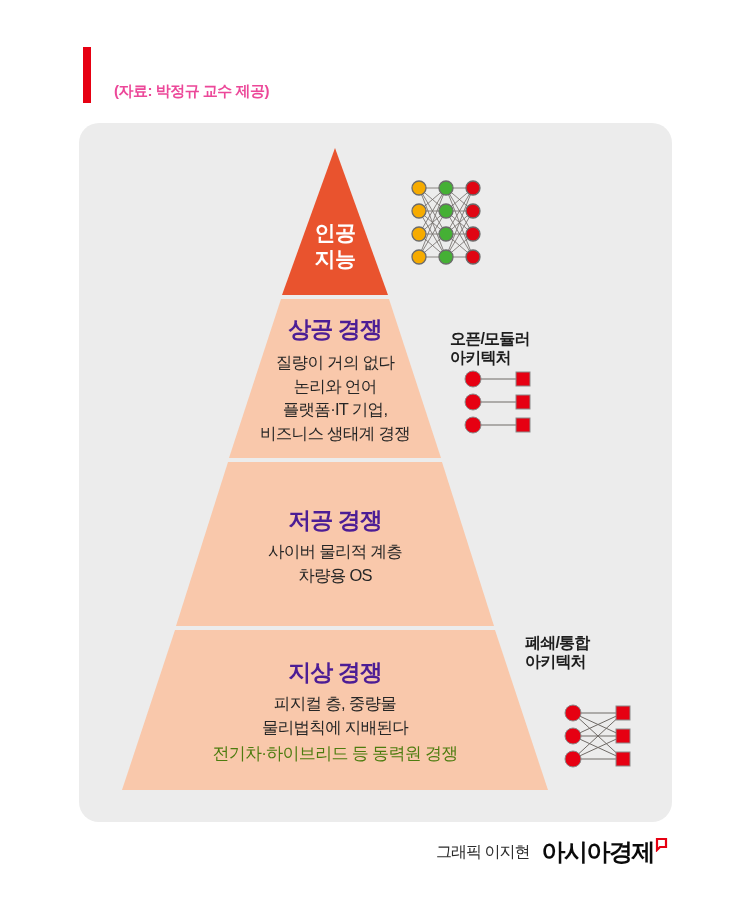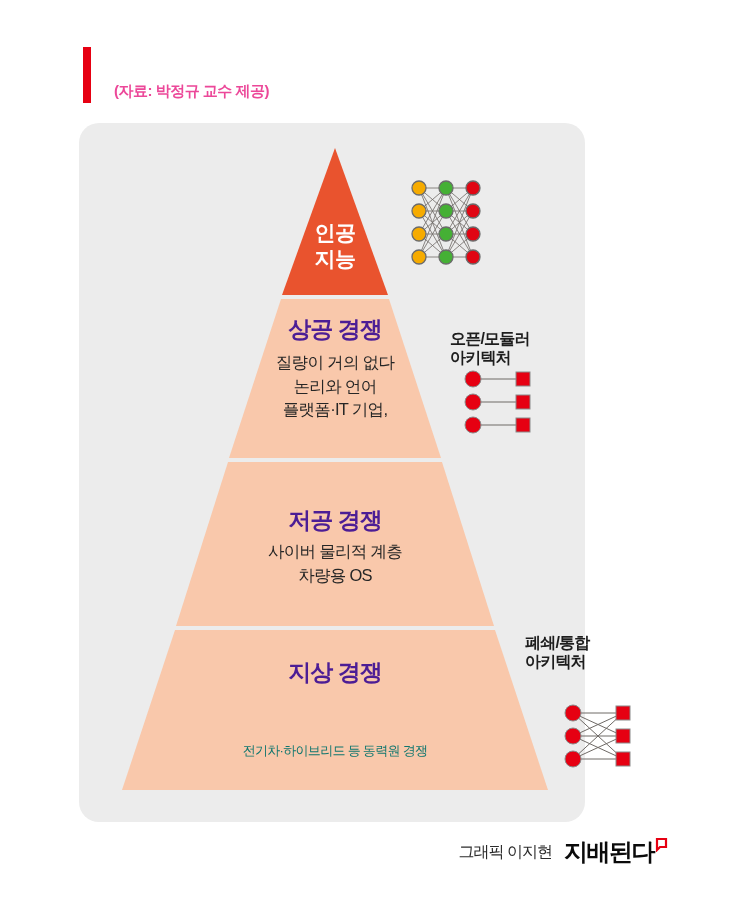--- a/index.html
+++ b/index.html
@@ -12,38 +12,38 @@
   .accent-bar { position:absolute; left:83px; top:47px; width:8px; height:56px; background:#e60012; }
   .title {
     position:absolute; left:101px; top:42px; font-size:28px; font-weight:800;
     letter-spacing:-1.5px; color:#0d0d0d; white-space:nowrap;
   }
   .source {
     position:absolute; left:114px; top:82px; font-size:15px; color:#ec4899; letter-spacing:-0.5px;font-weight:bold;
   }
   
   .card {
-    position:absolute; left:79px; top:123px; width:506px; height:699px;
+    position:absolute; left:79px; top:123px; width:593px; height:699px;
     background:#ececec; border-radius:20px;
   }
   
   .pyramid { position:absolute; left:43px; top:25px; width:426px; height:642px; }
   .layer { position:absolute; inset:0; }
   .layer-1 { clip-path:polygon(213px 0px, 266px 147px, 160px 147px); }
   .layer-2 { clip-path:polygon(159px 151px, 267px 151px, 319px 310px, 107px 310px); }
   .layer-3 { clip-path:polygon(106px 314px, 320px 314px, 372px 478px, 54px 478px); }
   .layer-4 { clip-path:polygon(53px 482px, 373px 482px, 426px 642px, 0px 642px); }
   .ptext { position:absolute; left:0; width:100%; text-align:center; }
   .l1-label { top:72px; font-size:21px; line-height:26px; font-weight:800; color:#ffffff; letter-spacing:-0.5px; }
   .layer-head { font-size:23px; font-weight:800; color:#4c1d95; letter-spacing:-1px; }
   .layer-body { font-size:16.5px; line-height:23.5px; color:#262626; letter-spacing:-0.7px; }
   .l2-head { top:166px; } .l2-body { top:203px; }
   .l3-head { top:357px; } .l3-body { top:392px; }
   .l4-head { top:509px; } .l4-body { top:544px; }
-  .l4-foot { top:594px; font-size:13px; color:#0f766e; letter-spacing:-0.7px; }
+  .l4-foot { top:594px; font-size:17px; color:#4d7c0f; letter-spacing:-0.7px; }
   
   .side-svg { position:absolute; }
   .nn-svg { left:326px; top:51px; }
   .open-svg { left:373px; top:243px; }
   .closed-svg { left:473px; top:577px; }
   .side-label {
     position:absolute; width:140px; text-align:left; font-size:16px; line-height:19px;
     font-weight:600; color:#1d1d1d; letter-spacing:-0.8px;
   }
   .open-label { left:371px; top:206px; }
@@ -73,29 +73,34 @@
       <div class="ptext l1-label">
         <div>인공</div>
         <div>지능</div>
       </div>
 
       <div class="ptext layer-head l2-head">상공 경쟁</div>
       <div class="ptext layer-body l2-body">
         <div>질량이 거의 없다</div>
         <div>논리와 언어</div>
         <div>플랫폼·IT 기업,</div>
+        <div>비즈니스 생태계 경쟁</div>
       </div>
 
       <div class="ptext layer-body l3-body">
         <div>사이버 물리적 계층</div>
         <div>차량용 OS</div>
       </div>
       <div class="ptext layer-head l3-head">저공 경쟁</div>
 
       <div class="ptext layer-head l4-head">지상 경쟁</div>
+      <div class="ptext layer-body l4-body">
+        <div>피지컬 층, 중량물</div>
+        <div>물리법칙에 지배된다</div>
+      </div>
       <div class="ptext l4-foot">전기차·하이브리드 등 동력원 경쟁</div>
     </div>
 
     <svg class="side-svg nn-svg" width="84" height="96" viewBox="0 0 84 96">
         <line x1="14" y1="14" x2="41" y2="14" stroke="#6f6a66" stroke-width="0.8"></line>
         <line x1="14" y1="14" x2="41" y2="37" stroke="#6f6a66" stroke-width="0.8"></line>
         <line x1="14" y1="14" x2="41" y2="60" stroke="#6f6a66" stroke-width="0.8"></line>
         <line x1="14" y1="14" x2="41" y2="83" stroke="#6f6a66" stroke-width="0.8"></line>
         <line x1="14" y1="37" x2="41" y2="14" stroke="#6f6a66" stroke-width="0.8"></line>
         <line x1="14" y1="37" x2="41" y2="37" stroke="#6f6a66" stroke-width="0.8"></line>
@@ -174,19 +179,19 @@
         <circle cx="21" cy="59" r="8" fill="#e60012" stroke="#8a8a8a" stroke-width="1"></circle>
         <rect x="64" y="6" width="14" height="14" fill="#e60012" stroke="#8a8a8a" stroke-width="1"></rect>
         <rect x="64" y="29" width="14" height="14" fill="#e60012" stroke="#8a8a8a" stroke-width="1"></rect>
         <rect x="64" y="52" width="14" height="14" fill="#e60012" stroke="#8a8a8a" stroke-width="1"></rect>
       </svg>
 
   </div>
 
   <div class="credit-line">
     <span class="credit">그래픽 이지현</span>
-    <span class="brand">지배된다</span>
+    <span class="brand">아시아경제</span>
     <svg class="brand-mark" width="13" height="15" viewBox="0 0 13 15">
       <polygon points="2,2 11,2 11,10 5,10 2,13" fill="none" stroke-width="2.2" stroke="#e60012"></polygon>
     </svg>
   </div>
 
 </div>
 
 </body></html>

